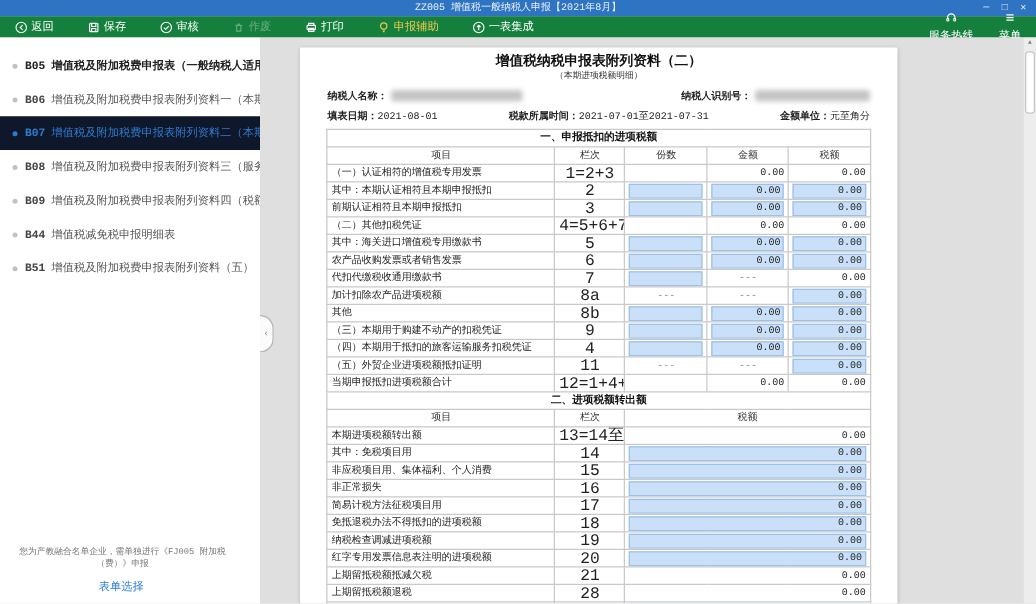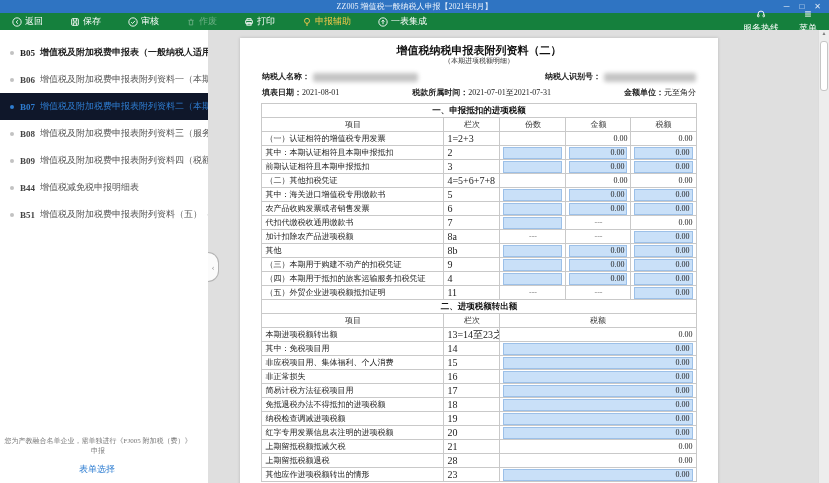--- a/index.html
+++ b/index.html
@@ -1,17 +1,17 @@
 <!DOCTYPE html>
 <html><head>
 <meta charset="utf-8">
 <style>
   html,body{margin:0;padding:0;}
   .app{position:relative;width:829px;height:483px;overflow:hidden;background:#dfdfdf;
-       font-family:Liberation Serif, serif;-webkit-font-smoothing:antialiased;}
+       font-family:Liberation Mono, monospace;-webkit-font-smoothing:antialiased;}
   
   .titlebar{position:absolute;top:0;left:0;right:0;height:13px;background:#2f74c2;}
   .title-text{display:block;text-align:center;font-size:8px;line-height:13px;color:#eaf2fc;}
   .win-controls{position:absolute;right:8px;top:0;height:13px;display:flex;gap:10px;align-items:center;
                 color:rgba(255,255,255,.85);font-size:8px;}
   .win-controls span{cursor:pointer;line-height:13px;}
   .toolbar{position:absolute;top:13px;left:0;right:0;height:17px;background:#15803d;display:flex;
            align-items:center;padding:0 12px;color:#fff;}
   .tb-item{display:flex;align-items:center;gap:3px;font-size:9px;margin-right:27px;cursor:pointer;white-space:nowrap;}
   .tb-item svg{display:block;}
@@ -53,21 +53,21 @@
   .blur-block{display:inline-block;vertical-align:middle;width:105px;height:9px;background:#c4c4c4;
               filter:blur(2px);border-radius:2px;margin-left:3px;}
   .sheet{width:434px;margin:5px auto 0;border-collapse:collapse;table-layout:fixed;font-size:8px;color:#222;}
   .sheet td{border:1px solid #c9c9c9;height:13px;line-height:13px;padding:0 3px;overflow:hidden;white-space:nowrap;}
   .sec-title{text-align:center;font-weight:bold;font-size:8.5px;color:#111;}
   .hdr{text-align:center;color:#333;}
   .item-cell{text-align:left;}
   .ind0{padding-left:4px;}
   .ind1{padding-left:22px;}
   .ind2{padding-left:44px;}
-  .lan{font-size:10px;}
+  .lan{text-align:center;font-size:13px;}
   .val{text-align:right;}
   .dash{text-align:center;color:#888;}
   .inputtd{padding:1px 1px;}
   .inputbox{background:#c9e0f8;border:1px solid #9cc0e8;height:10px;line-height:10px;
             padding:0 2px;text-align:right;font-size:8px;color:#222;cursor:text;}
 </style>
 </head>
 <body>
 
 <div class="app">
@@ -355,20 +355,27 @@
             <tr>
               <td class="item-cell ind0">（五）外贸企业进项税额抵扣证明</td>
               <td class="lan">11</td>
               <td class="dash">---</td>
               <td class="dash">---</td>
               <td class="inputtd">
                 <div class="inputbox">0.00</div>
               </td>
             </tr>
             <tr>
+              <td class="item-cell ind0">当期申报抵扣进项税额合计</td>
+              <td class="lan">12=1+4+11</td>
+              <td class="val"></td>
+              <td class="val">0.00</td>
+              <td class="val">0.00</td>
+            </tr>
+            <tr>
               <td class="sec-title" colspan="5">二、进项税额转出额</td>
             </tr>
             <tr>
               <td class="hdr">项目</td>
               <td class="hdr">栏次</td>
               <td class="hdr" colspan="3">税额</td>
             </tr>
             <tr>
               <td class="item-cell ind0">本期进项税额转出额</td>
               <td class="lan">13=14至23之和</td>

